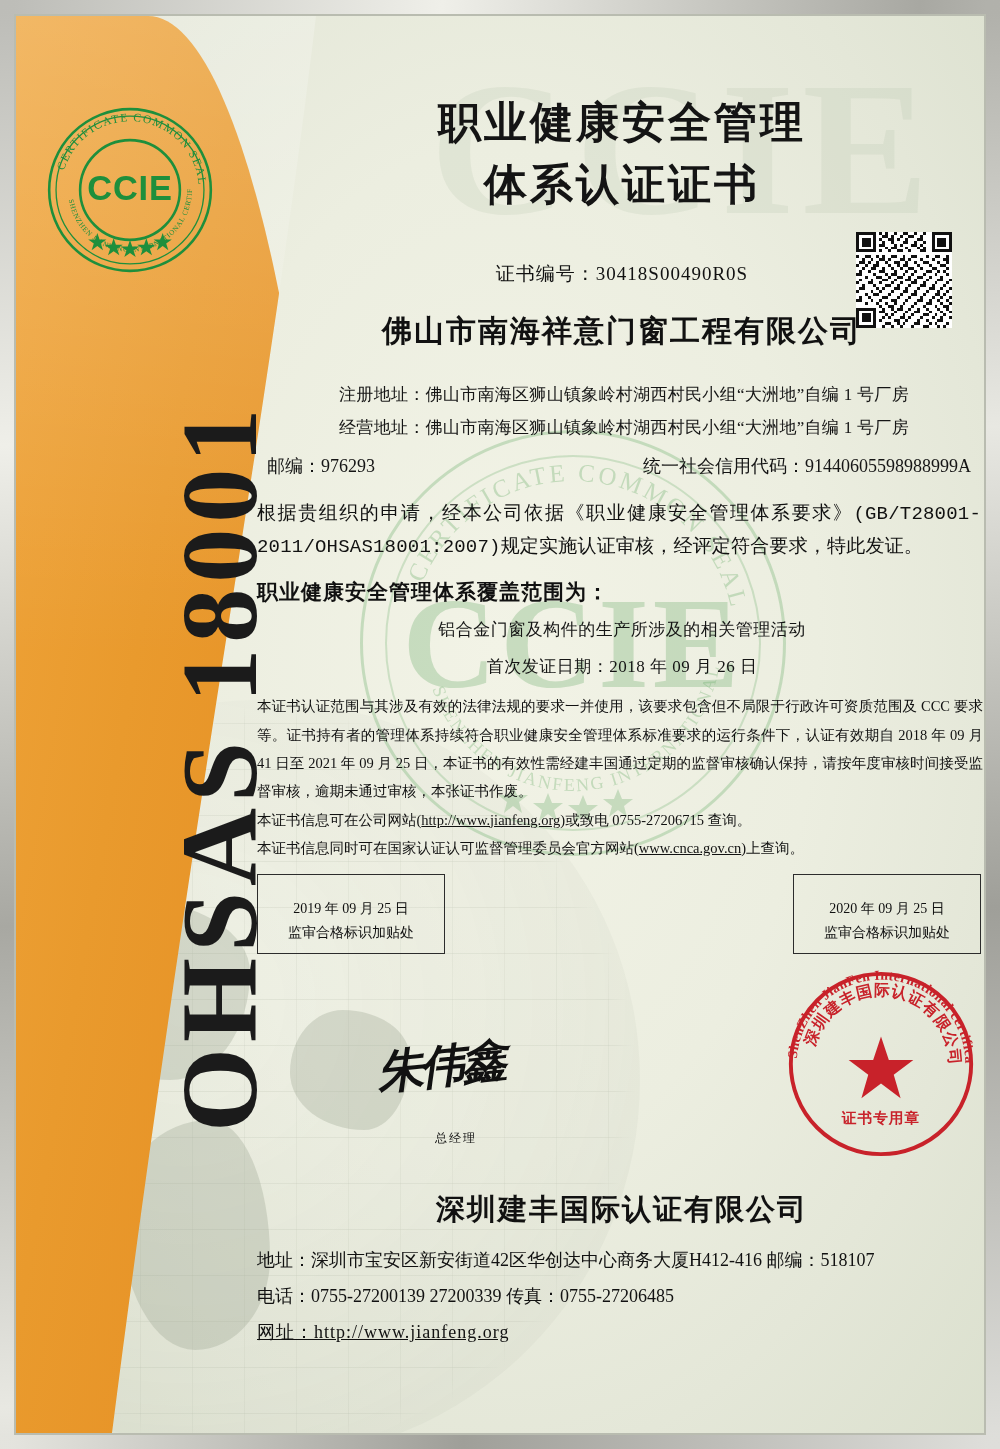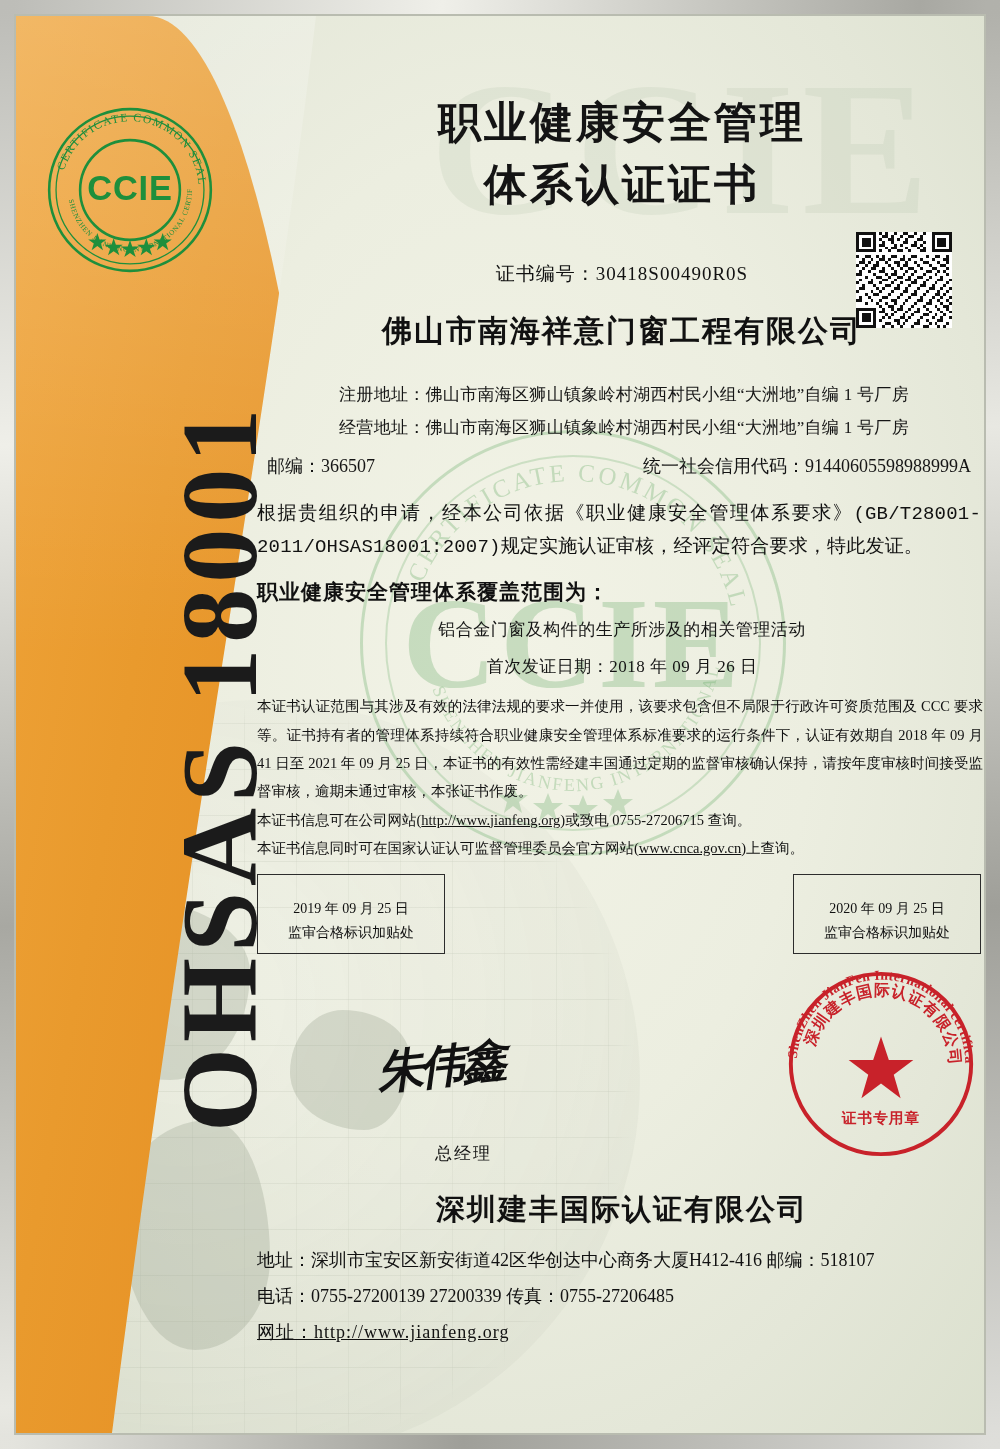--- a/index.html
+++ b/index.html
@@ -180,21 +180,21 @@
   .signature{
     position:absolute;left:120px;top:6px;
     font-size:46px;color:#111;
     font-family:"Liberation Serif",serif;
     transform:rotate(-6deg);
     letter-spacing:-4px;
     font-weight:bold;
     font-style:italic;
   }
   .sig-label{
-    position:absolute;left:178px;top:112px;font-size:17px;color:#111;letter-spacing:2px;
+    position:absolute;left:178px;top:100px;font-size:12px;color:#111;letter-spacing:2px;
   }
   .redseal{
     position:absolute;right:8px;top:-64px;width:196px;height:196px;
   }
   .issuer{
     text-align:center;font-size:29px;font-weight:bold;color:#111;letter-spacing:2px;
     margin-top:10px;
   }
   .foot{
     font-size:18px;color:#111;line-height:2.0;margin-top:12px;
@@ -545,21 +545,21 @@
     <div class="company">佛山市南海祥意门窗工程有限公司</div>
 
     <div class="addr-block">
       <div class="addr-line">
         <span class="lbl">注册地址：</span><span>佛山市南海区狮山镇象岭村湖西村民小组“大洲地”自编 1 号厂房</span>
       </div>
       <div class="addr-line">
         <span class="lbl">经营地址：</span><span>佛山市南海区狮山镇象岭村湖西村民小组“大洲地”自编 1 号厂房</span>
       </div>
       <div class="zip-row">
-        <span><span>邮编：</span><span>366507</span></span>
+        <span><span>邮编：</span><span>976293</span></span>
         <span><span>统一社会信用代码：</span><span>91440605598988999A</span></span>
       </div>
     </div>
 
     <div class="para">根据贵组织的申请，经本公司依据《职业健康安全管理体系要求》(GB/T28001-2011/OHSAS18001:2007)规定实施认证审核，经评定符合要求，特此发证。</div>
 
     <div class="scope-title">职业健康安全管理体系覆盖范围为：</div>
     <div class="scope-body">铝合金门窗及构件的生产所涉及的相关管理活动</div>
     <div class="first-date">首次发证日期：2018 年 09 月 26 日</div>
 

